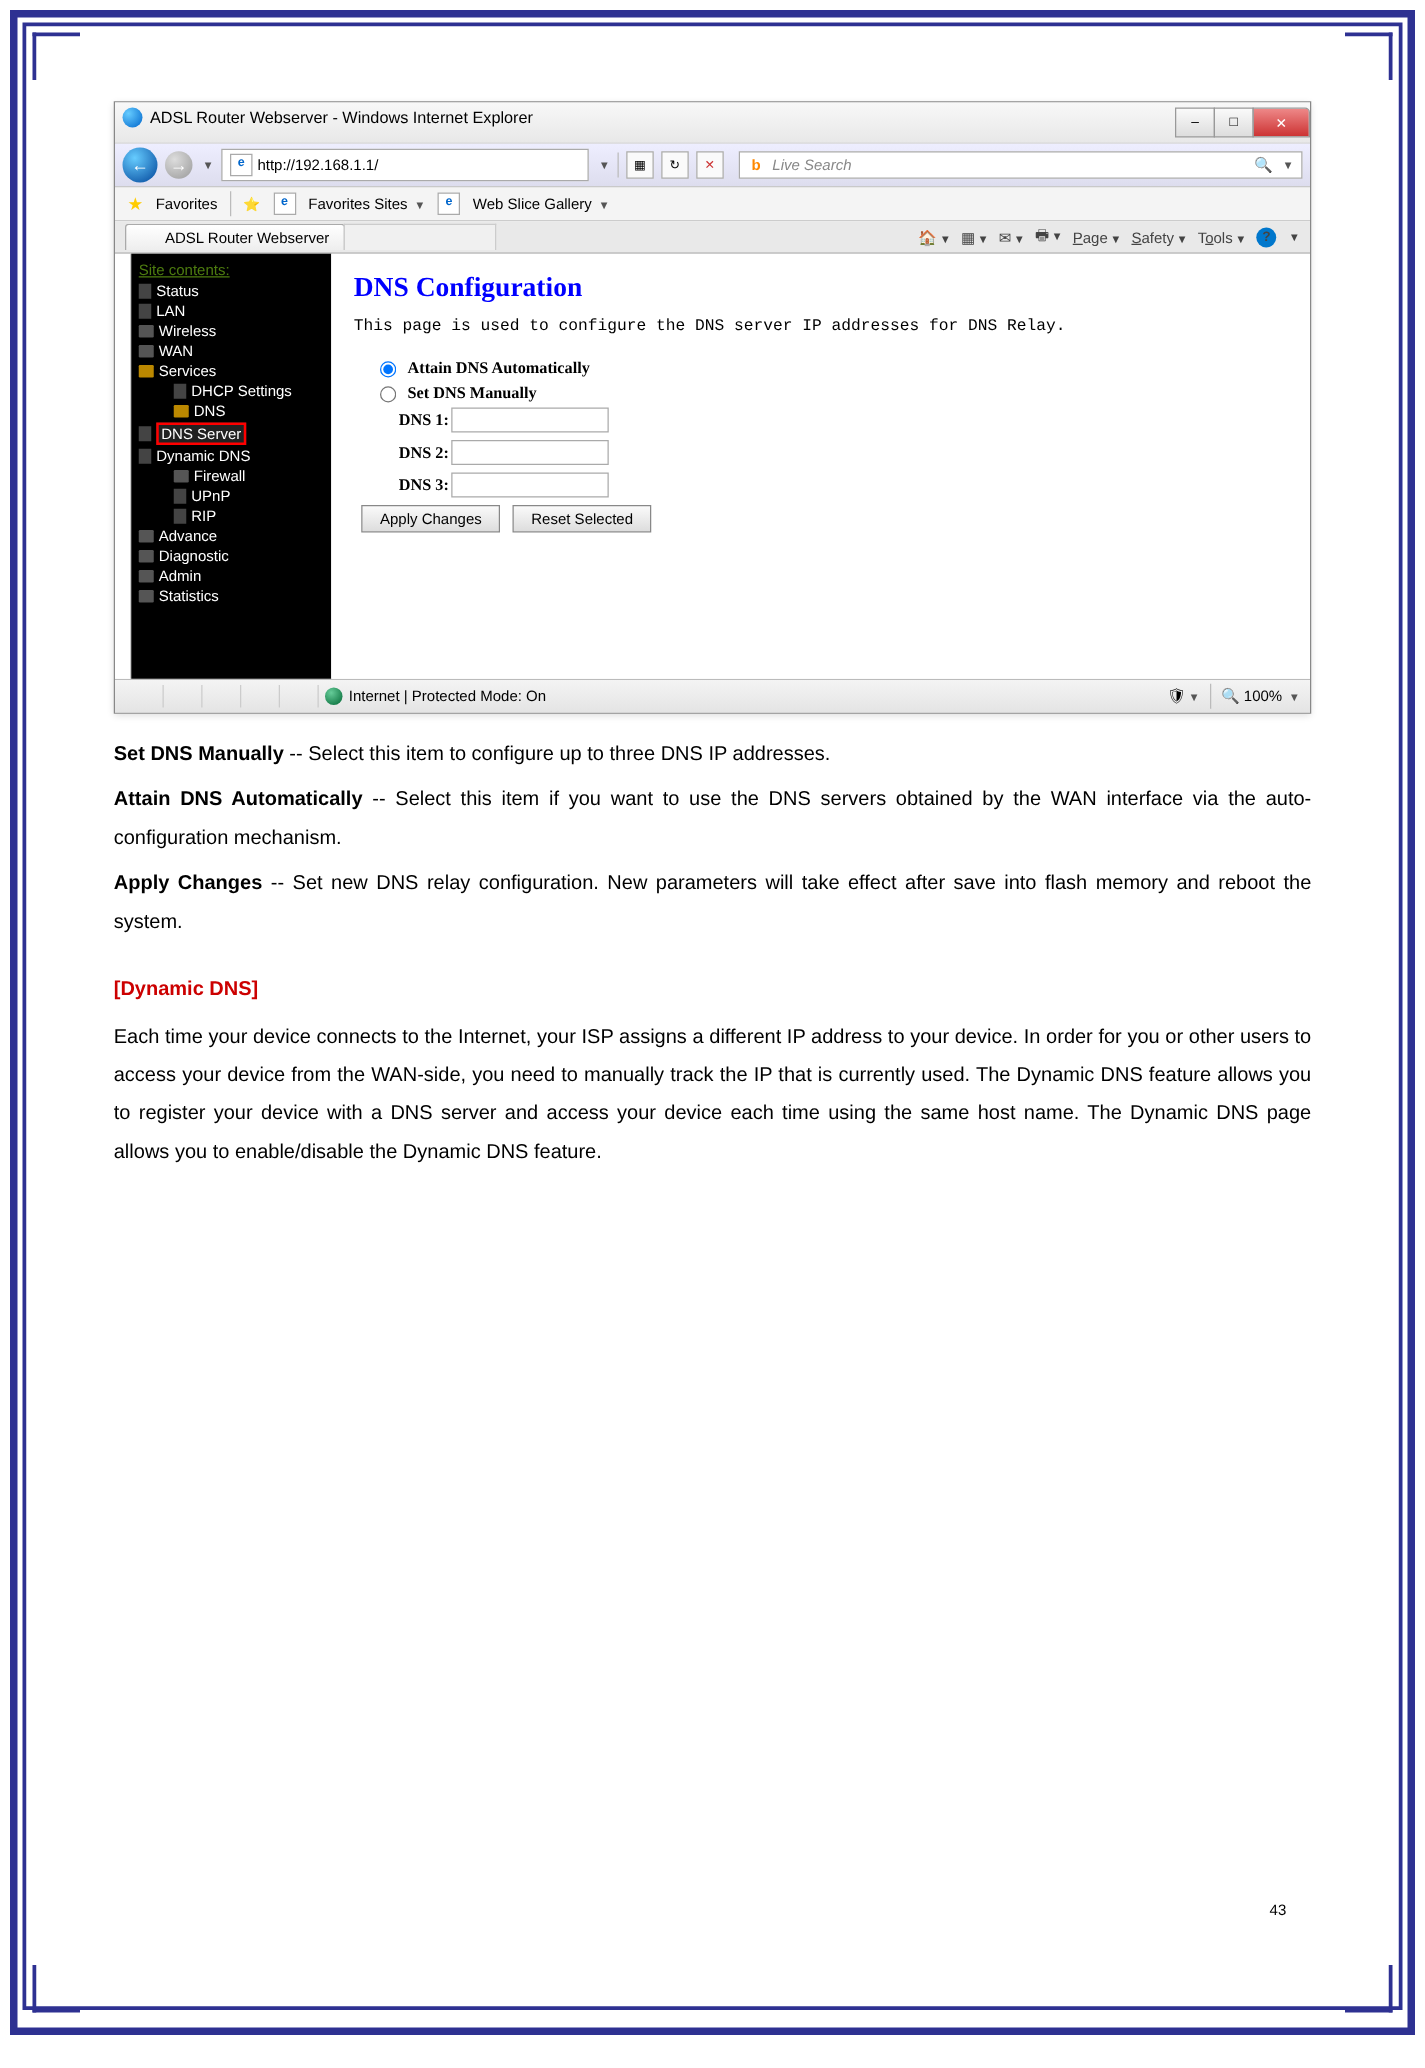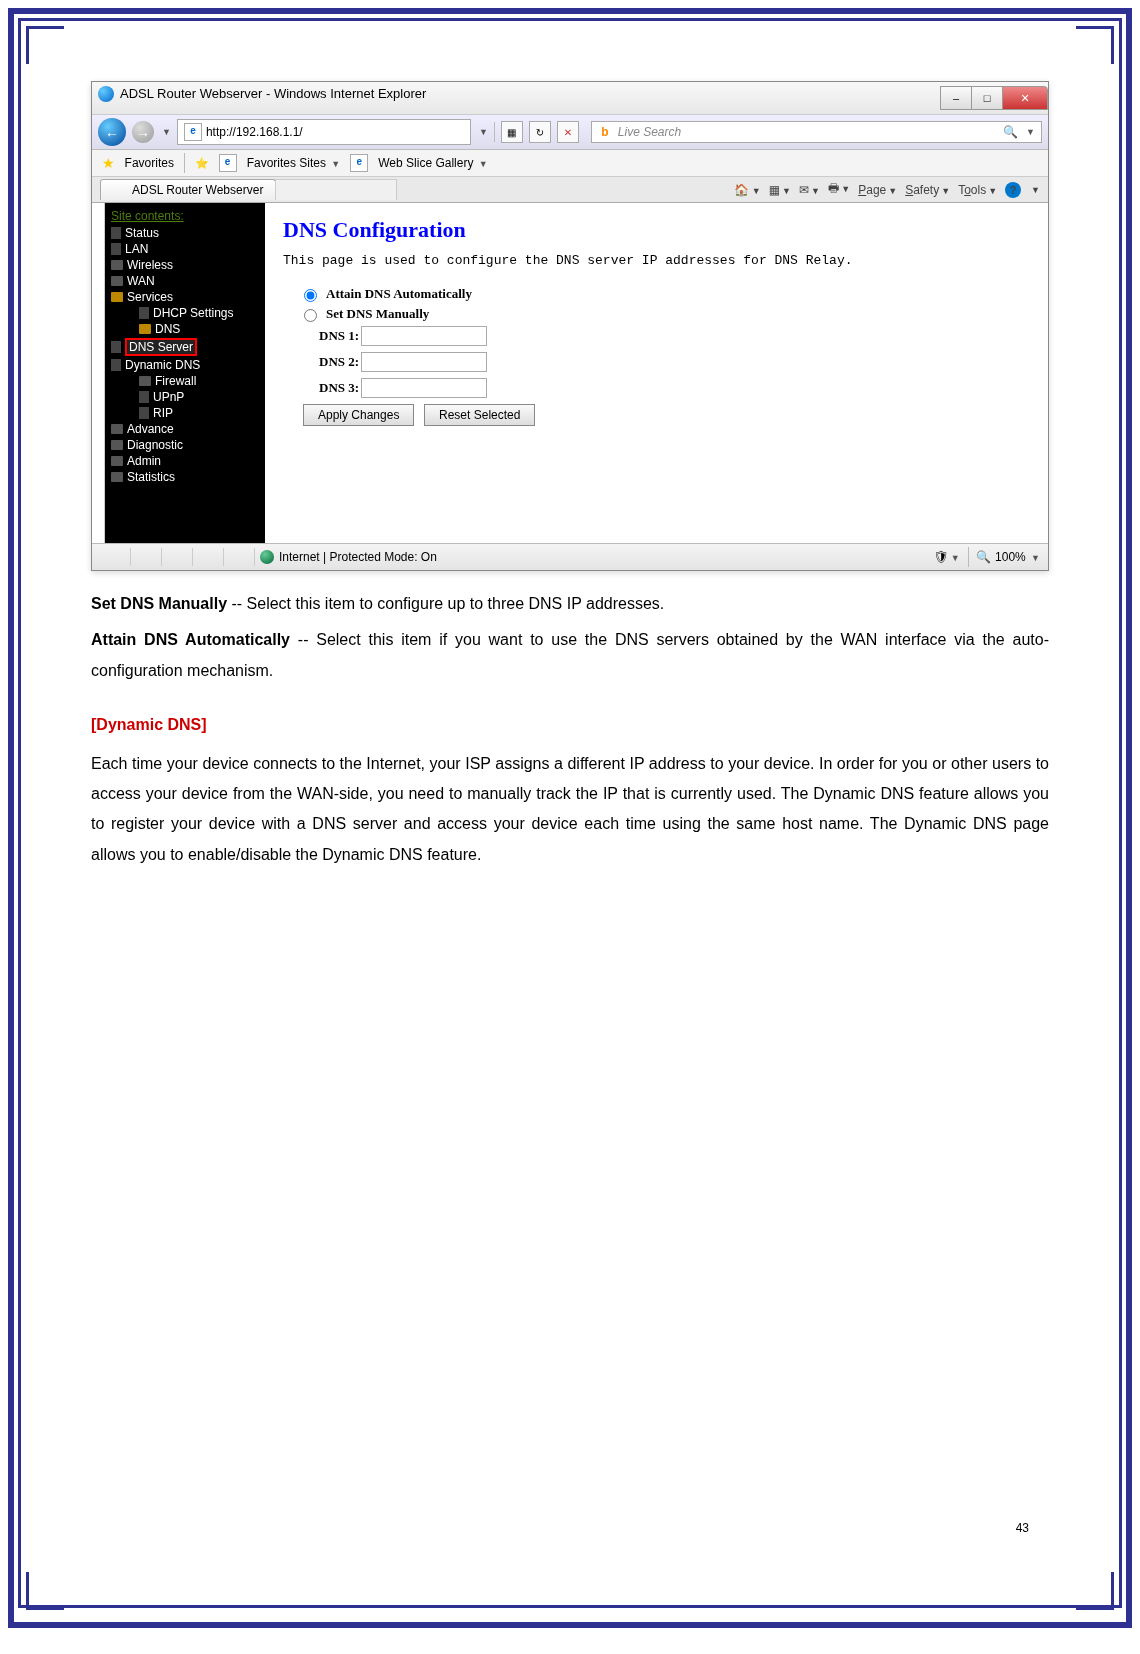--- a/index.html
+++ b/index.html
@@ -45,21 +45,21 @@
 .folder-icon{width:12px;height:10px;background:#555;margin-right:4px;border-radius:1px}
 .folder-icon.open{background:#b80}
 .doc-icon{width:10px;height:12px;background:#444;margin-right:4px}
 .sb-highlight{border:2px solid #f00;padding:0 2px;background:#222}
 .config-panel{flex:1;background:#fff;padding:14px 18px;font-size:13px}
 .config-title{color:#00f;font-family:"Times New Roman",serif;font-size:22px;font-weight:bold;margin-bottom:10px}
 .config-desc{font-family:Liberation Mono, monospace;font-size:13px;margin-bottom:18px}
 .radio-row{display:flex;align-items:center;gap:6px;margin-left:16px;font-family:"Times New Roman",serif;font-weight:bold;font-size:13px;margin-bottom:4px}
 .dns-row{display:flex;align-items:center;gap:2px;margin-left:36px;font-family:"Times New Roman",serif;font-weight:bold;font-size:13px;margin-bottom:6px}
 .dns-row input{width:120px;border:1px solid #aaa;padding:2px;font-size:12px}
-.btn-row{margin-left:20px;margin-top:6px}
+.btn-row{margin-left:6px;margin-top:6px}
 .btn-row button{font-size:12px;padding:3px 14px;border:1px solid #888;background:linear-gradient(#fafafa,#ddd);margin-right:6px}
 .statusbar{background:linear-gradient(#f4f4f4,#e4e4e4);border-top:1px solid #bbb;display:flex;align-items:center;font-size:12px;padding:3px 8px}
 .status-cells{display:flex}
 .status-cell{width:30px;height:18px;border-right:1px solid #ccc}
 .globe-icon{width:14px;height:14px;background:radial-gradient(circle at 35% 30%,#6c9,#063);border-radius:50%;margin:0 5px}
 .doc-text{font-family:Arial,sans-serif;font-size:16px;line-height:1.9;text-align:justify}
 .doc-text p{margin:0 0 6px}
 .doc-text .bold{font-weight:bold}
 .section-head{color:#c00;font-weight:bold;margin-top:24px;margin-bottom:8px;font-size:16px}
 .page-num{position:absolute;bottom:70px;right:90px;font-weight:normal;font-size:12px}
@@ -244,20 +244,21 @@
     <span>Internet | Protected Mode: On</span>
     <span style="margin-left:auto">🛡<span class="dd">▼</span></span>
     <div class="tool-sep" style="margin:0 8px"></div>
     <span>🔍 <span>100%</span> <span class="dd">▼</span></span>
   </div>
 </div>
 
 <div class="doc-text">
   <p><span class="bold">Set DNS Manually</span><span> -- Select this item to configure up to three DNS IP addresses.</span></p>
   <p><span class="bold">Attain DNS Automatically</span><span> -- Select this item if you want to use the DNS servers obtained by the WAN interface via the auto-configuration mechanism.</span></p>
+  <p><span class="bold">Apply Changes</span><span> -- Set new DNS relay configuration. New parameters will take effect after save into flash memory and reboot the system.</span></p>
   <div class="section-head">[Dynamic DNS]</div>
   <p>Each time your device connects to the Internet, your ISP assigns a different IP address to your device. In order for you or other users to access your device from the WAN-side, you need to manually track the IP that is currently used. The Dynamic DNS feature allows you to register your device with a DNS server and access your device each time using the same host name. The Dynamic DNS page allows you to enable/disable the Dynamic DNS feature.</p>
 </div>
 
 <div class="page-num">43</div>
 
 </div>
 </div>
 
 </body></html>

